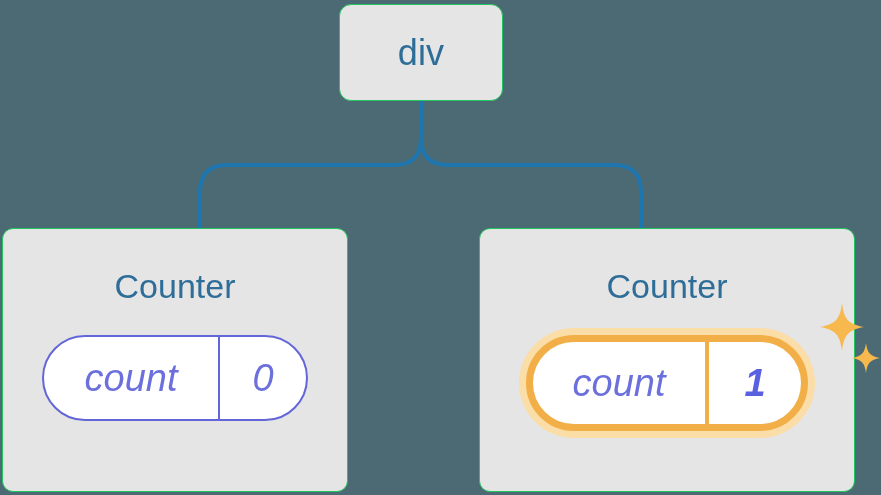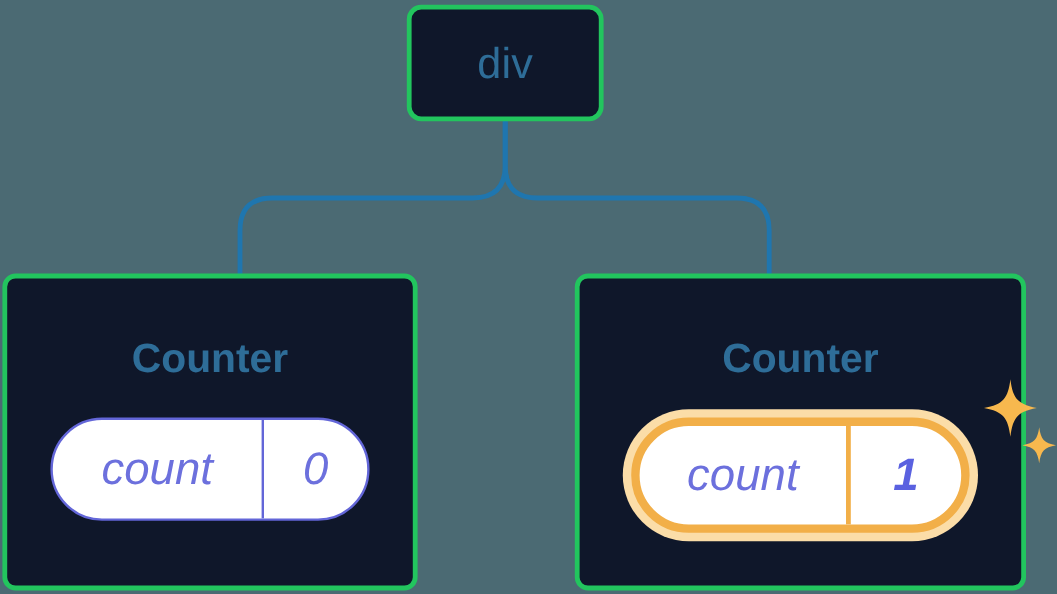--- a/index.html
+++ b/index.html
@@ -26,22 +26,22 @@
     top: 0;
     width: 881px;
     height: 495px;
     pointer-events: none;
   }
 
   
   .node {
     position: absolute;
     box-sizing: border-box;
-    background: #0f172a;
-    border: 4px solid #22c55e;
+    background: #e5e5e5;
+    border: 1px solid #22c55e;
     border-radius: 11px;
     display: flex;
     flex-direction: column;
     align-items: center;
     justify-content: center;
   }
 
   
   #root-node {
     left: 339px;
@@ -68,23 +68,23 @@
     left: 2px;
     width: 346px;
   }
   #child-right {
     left: 479px;
     width: 376px;
   }
   .node-title {
     color: #2e6d98;
     font-size: 34px;
-    font-weight: 700;
+    font-weight: 400;
     line-height: 1;
-    margin-top: 50px;
+    margin-top: 40px;
   }
 
   
   .pill-wrap {
     position: relative;
     margin-top: 32px;
     display: flex;
     align-items: center;
     justify-content: center;
     font-style: italic;

